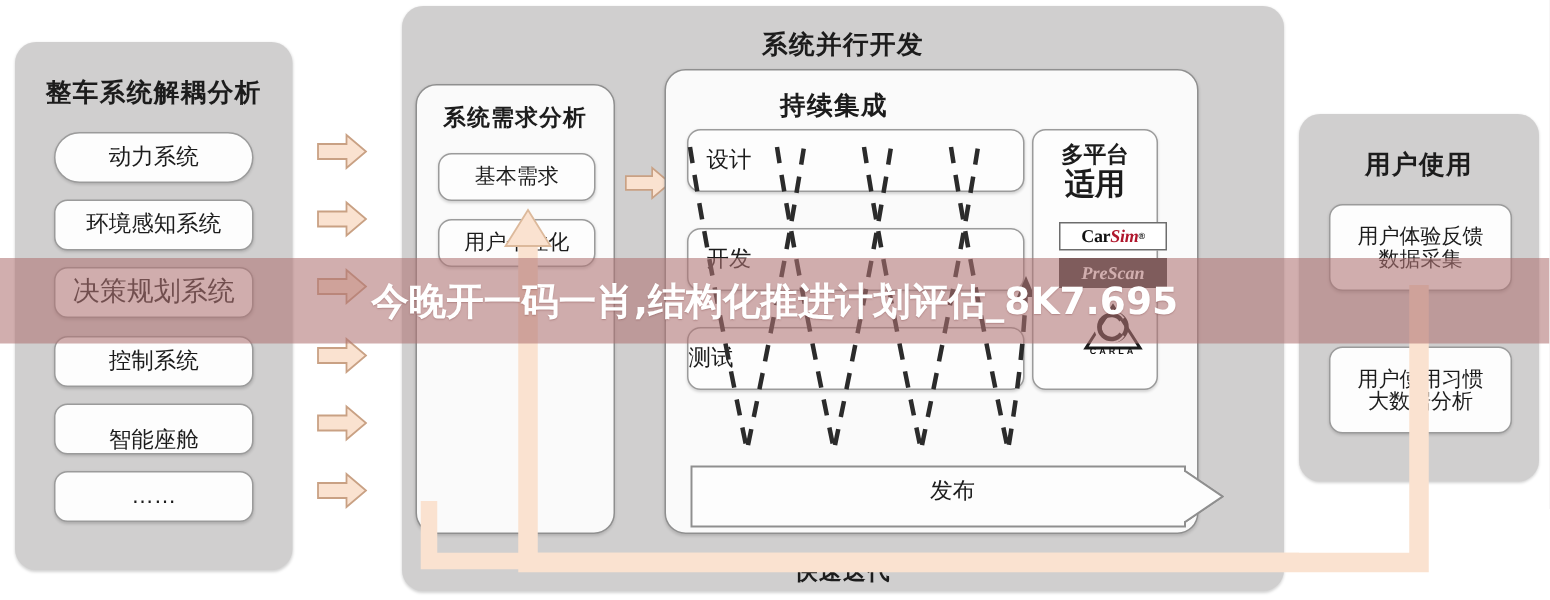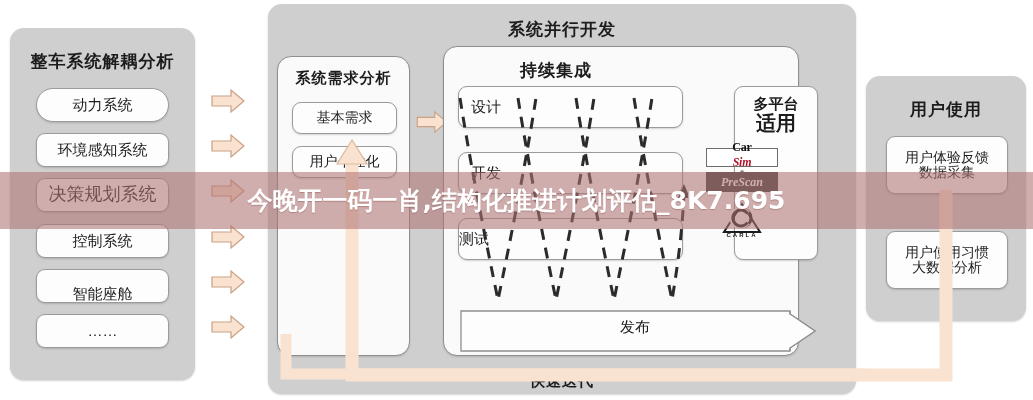--- a/index.html
+++ b/index.html
@@ -58,21 +58,20 @@
   #release-arrow { position: absolute; left: 460px; top: 310px; width: 390px; height: 42px; }
 
   
   .loop { position: absolute; }
 
   
   .logo {
     position: absolute;
     display: flex; align-items: center; justify-content: center;
     font-weight: bold;
-    flex-direction: column;
   }
   #logo-carsim {
     left: 706px; top: 148px; width: 72px; height: 19px;
     background: #ffffff; border: 1px solid #6d6d6d;
     font-size: 12px; letter-spacing: -0.2px;
   }
   #logo-carsim .cs-car { color: #111; font-family: "Liberation Serif", serif; font-weight: bold; }
   #logo-carsim .cs-sim { color: #b0162c; font-style: italic; font-family: "Liberation Serif", serif; font-weight: bold; }
   #logo-carsim .cs-r { color:#111; font-size:6px; vertical-align: super; }
   #logo-prescan {
@@ -204,21 +203,21 @@
   <svg id="wave" viewBox="0 0 236 232">
     <g fill="none" stroke="#2b2b2b" stroke-width="3" stroke-dasharray="11 8" stroke-linecap="butt">
       <path d="M8 6 C 18 70, 34 150, 46 208 C 58 150, 74 70, 84 6"></path>
       <path d="M66 6 C 76 70, 92 150, 104 208 C 116 150, 132 70, 142 6"></path>
       <path d="M124 6 C 134 70, 150 150, 162 208 C 174 150, 190 70, 200 6"></path>
       <path d="M182 6 C 192 70, 208 150, 220 208 C 228 160, 232 120, 232 92"></path>
     </g>
     <path d="M232 92 l -6 14 l 12 0 z" fill="#2b2b2b"></path>
   </svg>
 
-  <div class="wbox" id="mp-box" style="left:734px; top:86px; width:84px; height:174px; flex-direction:column; justify-content:flex-start; padding-top:8px;">
+  <div class="wbox" id="mp-box" style="left:688px; top:86px; width:84px; height:174px; flex-direction:column; justify-content:flex-start; padding-top:8px;">
     <div style="font-size:15px; font-weight:bold; line-height:1.15;">多平台</div>
     <div style="font-size:20px; font-weight:bold; line-height:1.15;">适用</div>
   </div>
 
   <div class="logo" id="logo-carsim">
     <span class="cs-car">Car</span>
       <span class="cs-sim">Sim</span>
       <span class="cs-r">®</span>
   </div>
 

